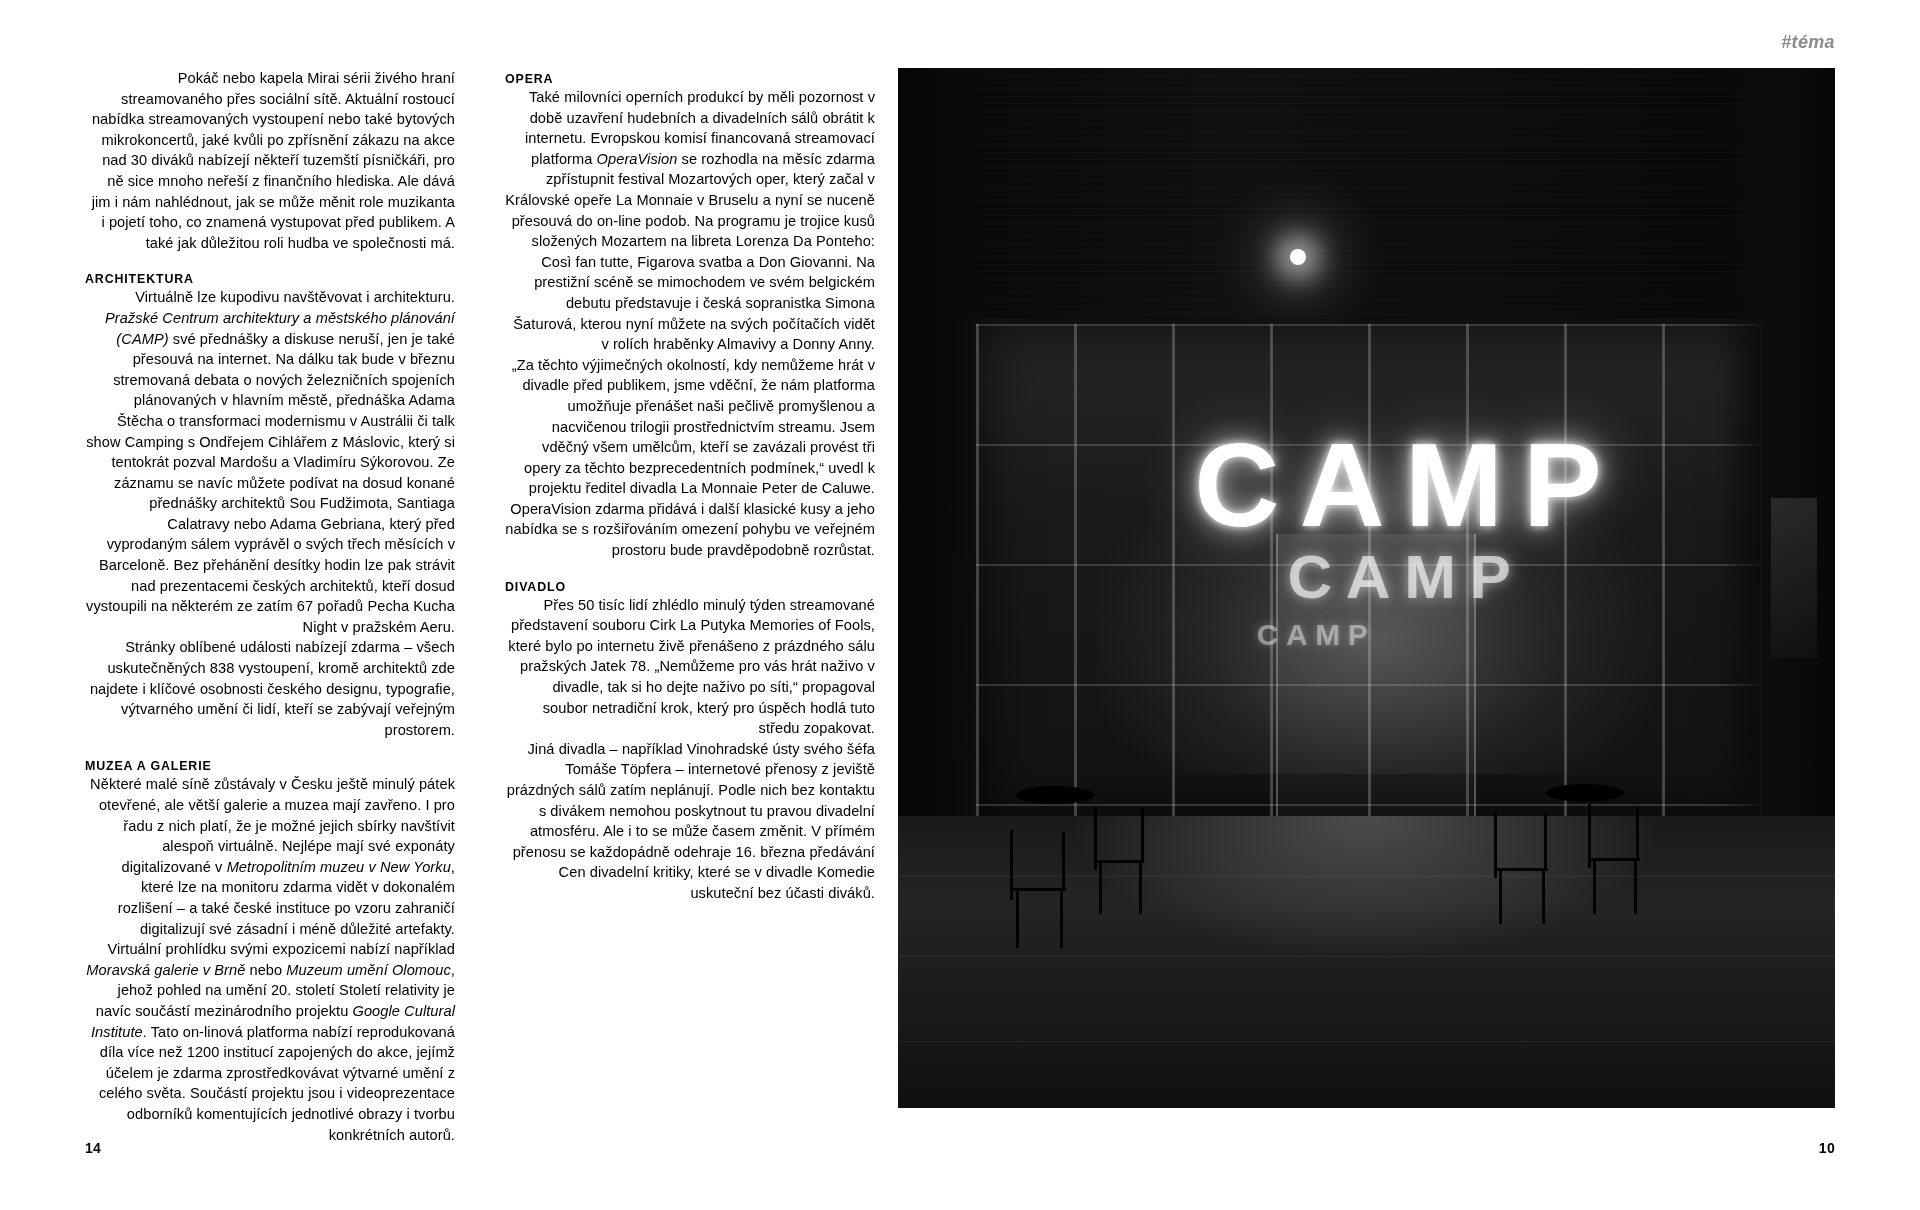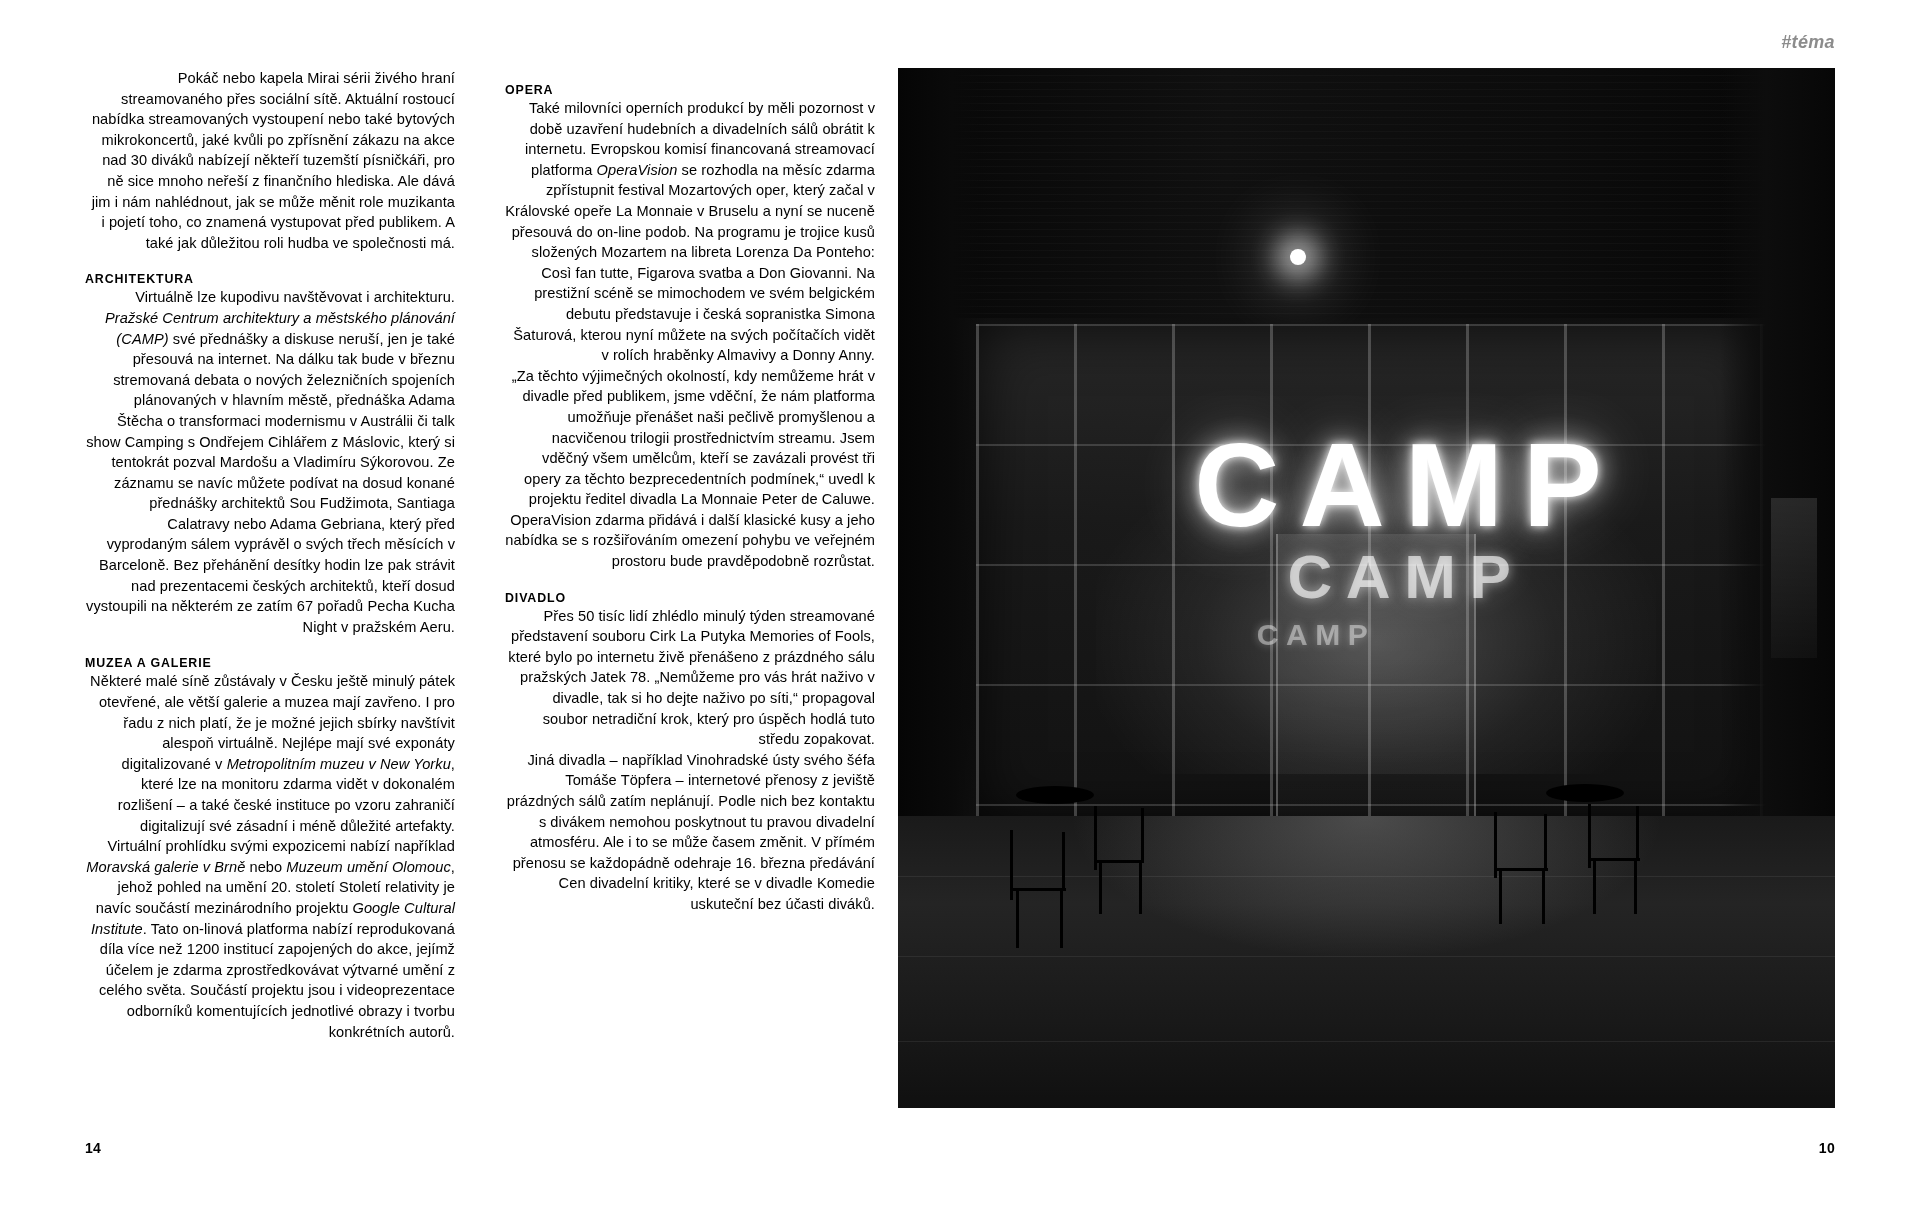--- a/index.html
+++ b/index.html
@@ -269,28 +269,29 @@
 <div class="spread">
 
   <div class="page-left">
     <div class="columns">
 
       <div class="col col-1">
         <div class="body-text">Pokáč nebo kapela Mirai sérii živého hraní streamovaného přes sociální sítě. Aktuální rostoucí nabídka streamovaných vystoupení nebo také bytových mikrokoncertů, jaké kvůli po zpřísnění zákazu na akce nad 30 diváků nabízejí někteří tuzemští písničkáři, pro ně sice mnoho neřeší z finančního hlediska. Ale dává jim i nám nahlédnout, jak se může měnit role muzikanta i pojetí toho, co znamená vystupovat před publikem. A také jak důležitou roli hudba ve společnosti má.</div>
 
         <div class="section-head">ARCHITEKTURA</div>
         <div class="body-text"><span>Virtuálně lze kupodivu navštěvovat i architekturu. </span><em>Pražské Centrum architektury a městského plánování (CAMP)</em><span> své přednášky a diskuse neruší, jen je také přesouvá na internet. Na dálku tak bude v březnu stremovaná debata o nových železničních spojeních plánovaných v hlavním městě, přednáška Adama Štěcha o transformaci modernismu v Austrálii či talk show Camping s Ondřejem Cihlářem z Máslovic, který si tentokrát pozval Mardošu a Vladimíru Sýkorovou. Ze záznamu se navíc můžete podívat na dosud konané přednášky architektů Sou Fudžimota, Santiaga Calatravy nebo Adama Gebriana, který před vyprodaným sálem vyprávěl o svých třech měsících v Barceloně. Bez přehánění desítky hodin lze pak strávit nad prezentacemi českých architektů, kteří dosud vystoupili na některém ze zatím 67 pořadů Pecha Kucha Night v pražském Aeru.</span></div>
+        <div class="body-text">Stránky oblíbené události nabízejí zdarma – všech uskutečněných 838 vystoupení, kromě architektů zde najdete i klíčové osobnosti českého designu, typografie, výtvarného umění či lidí, kteří se zabývají veřejným prostorem.</div>
 
         <div class="section-head">MUZEA A GALERIE</div>
         <div class="body-text"><span>Některé malé síně zůstávaly v Česku ještě minulý pátek otevřené, ale větší galerie a muzea mají zavřeno. I pro řadu z nich platí, že je možné jejich sbírky navštívit alespoň virtuálně. Nejlépe mají své exponáty digitalizované v </span><em>Metropolitním muzeu v New Yorku</em><span>, které lze na monitoru zdarma vidět v dokonalém rozlišení – a také české instituce po vzoru zahraničí digitalizují své zásadní i méně důležité artefakty.</span></div>
         <div class="body-text"><span>Virtuální prohlídku svými expozicemi nabízí například </span><em>Moravská galerie v Brně</em><span> nebo </span><em>Muzeum umění Olomouc</em><span>, jehož pohled na umění 20. století Století relativity je navíc součástí mezinárodního projektu </span><em>Google Cultural Institute</em><span>. Tato on-linová platforma nabízí reprodukovaná díla více než 1200 institucí zapojených do akce, jejímž účelem je zdarma zprostředkovávat výtvarné umění z celého světa. Součástí projektu jsou i videoprezentace odborníků komentujících jednotlivé obrazy i tvorbu konkrétních autorů.</span></div>
       </div>
 
       <div class="col col-2">
-        <div class="section-head first" style="margin-top:15px;">OPERA</div>
+        <div class="section-head first" style="margin-top:4px;">OPERA</div>
         <div class="body-text"><span>Také milovníci operních produkcí by měli pozornost v době uzavření hudebních a divadelních sálů obrátit k internetu. Evropskou komisí financovaná streamovací platforma </span><em>OperaVision</em><span> se rozhodla na měsíc zdarma zpřístupnit festival Mozartových oper, který začal v Královské opeře La Monnaie v Bruselu a nyní se nuceně přesouvá do on-line podob. Na programu je trojice kusů složených Mozartem na libreta Lorenza Da Ponteho: Così fan tutte, Figarova svatba a Don Giovanni. Na prestižní scéně se mimochodem ve svém belgickém debutu představuje i česká sopranistka Simona Šaturová, kterou nyní můžete na svých počítačích vidět v rolích hraběnky Almavivy a Donny Anny.</span></div>
         <div class="body-text">„Za těchto výjimečných okolností, kdy nemůžeme hrát v divadle před publikem, jsme vděční, že nám platforma umožňuje přenášet naši pečlivě promyšlenou a nacvičenou trilogii prostřednictvím streamu. Jsem vděčný všem umělcům, kteří se zavázali provést tři opery za těchto bezprecedentních podmínek,“ uvedl k projektu ředitel divadla La Monnaie Peter de Caluwe. OperaVision zdarma přidává i další klasické kusy a jeho nabídka se s rozšiřováním omezení pohybu ve veřejném prostoru bude pravděpodobně rozrůstat.</div>
 
         <div class="section-head">DIVADLO</div>
         <div class="body-text">Přes 50 tisíc lidí zhlédlo minulý týden streamované představení souboru Cirk La Putyka Memories of Fools, které bylo po internetu živě přenášeno z prázdného sálu pražských Jatek 78. „Nemůžeme pro vás hrát naživo v divadle, tak si ho dejte naživo po síti,“ propagoval soubor netradiční krok, který pro úspěch hodlá tuto středu zopakovat.</div>
         <div class="body-text">Jiná divadla – například Vinohradské ústy svého šéfa Tomáše Töpfera – internetové přenosy z jeviště prázdných sálů zatím neplánují. Podle nich bez kontaktu s divákem nemohou poskytnout tu pravou divadelní atmosféru. Ale i to se může časem změnit. V přímém přenosu se každopádně odehraje 16. března předávání Cen divadelní kritiky, které se v divadle Komedie uskuteční bez účasti diváků.</div>
       </div>
 
     </div>
     <div class="pagenum pagenum-left">14</div>

